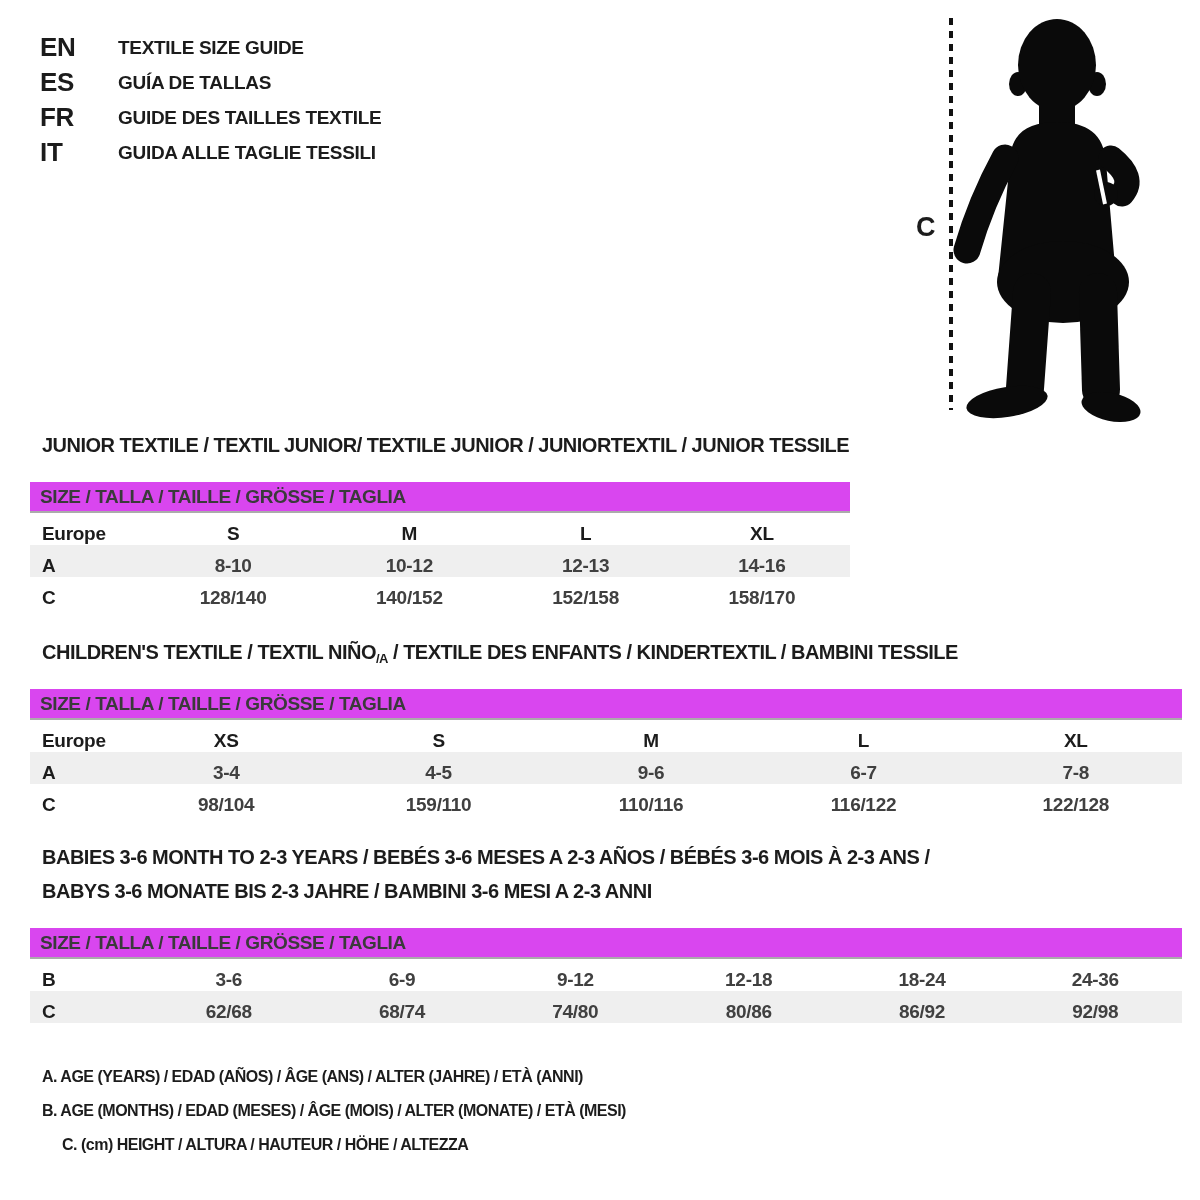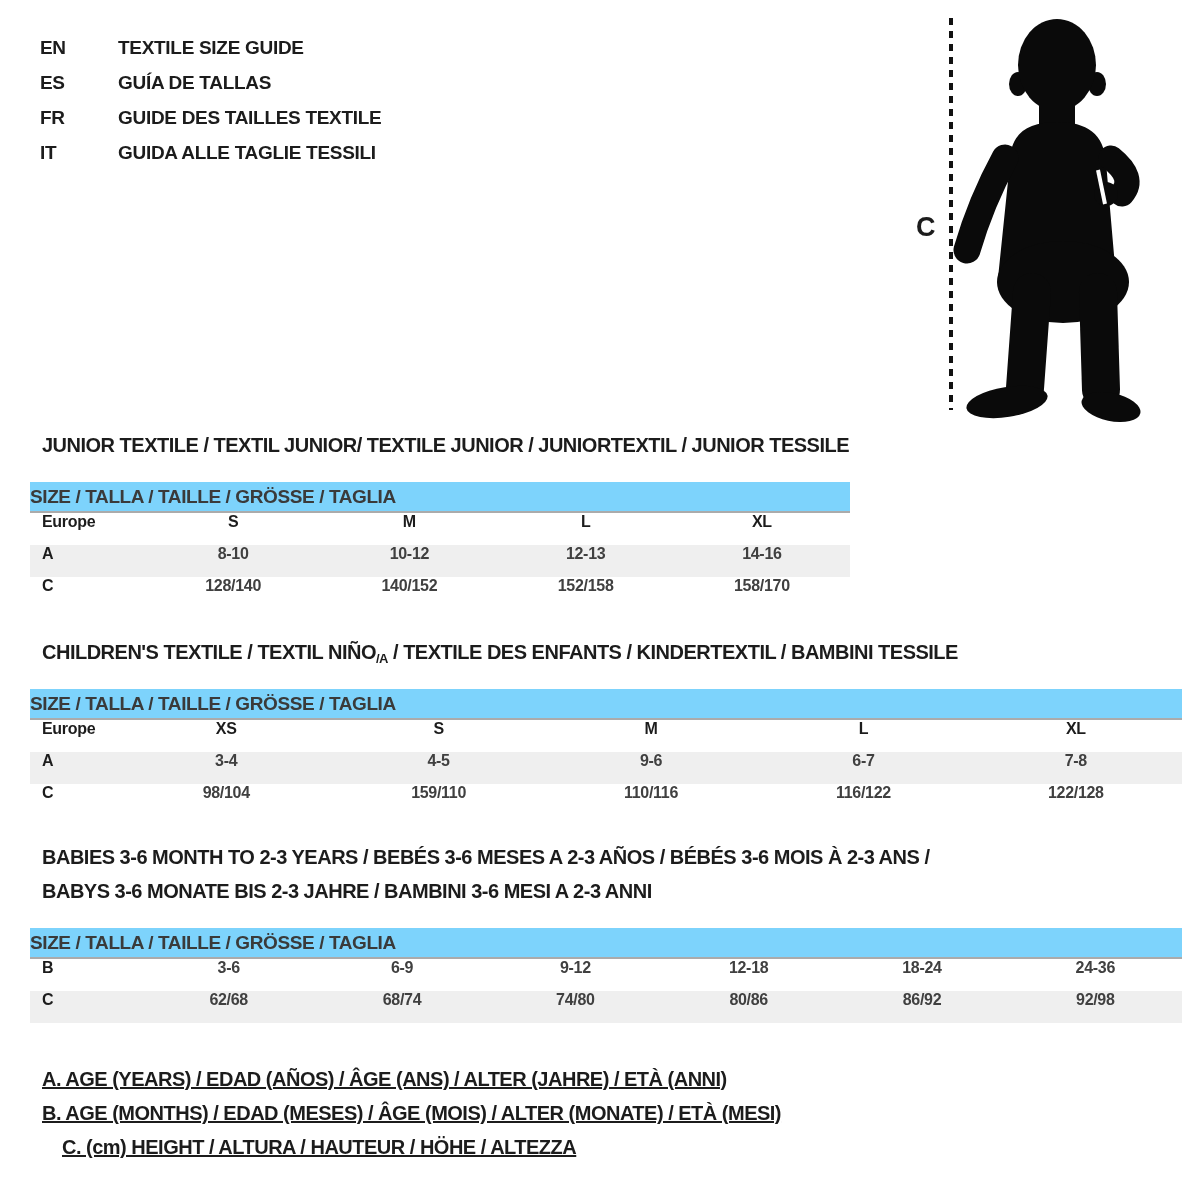--- a/index.html
+++ b/index.html
@@ -9,58 +9,58 @@
     background:#ffffff;
     font-family:"Liberation Sans", sans-serif;
     font-weight:bold;
     color:#1c1c1c;
     overflow:hidden;
   }
 
   
   .lang-block { position:absolute; left:40px; top:30px; }
   .lang-row { display:flex; height:35px; align-items:center; }
-  .lang-code { width:78px; font-size:19px; letter-spacing:-0.3px; }
+  .lang-code { width:78px; font-size:26px; letter-spacing:-0.3px; }
   .lang-name { font-size:19px; letter-spacing:-0.3px; }
 
   
   .figure-wrap { position:absolute; left:915px; top:10px; width:245px; height:415px; }
   .figure-wrap svg { display:block; width:100%; height:100%; }
   .height-label {
     position:absolute; left:916px; top:212px;
     font-size:27px; letter-spacing:-0.5px;
   }
 
   
   .section-title {
     position:absolute; left:42px;
     font-size:20px; letter-spacing:-0.5px; white-space:nowrap;
   }
   .section-title .sub { font-size:13px; vertical-align:-4px; }
 
   
   .size-table { position:absolute; left:30px; }
   .bar {
-    height:31px; background:#7dd3fc; border-bottom:2px solid #ababab;
-    display:flex; align-items:center; 
+    height:31px; background:#d946ef; border-bottom:2px solid #ababab;
+    display:flex; align-items:center; padding-left:10px;
     font-size:19px; color:#3a3a3a; letter-spacing:-0.4px;
   }
-  .trow { display:flex; height:32px; align-items:flex-start; font-size:16px; letter-spacing:-0.3px; }
+  .trow { display:flex; height:32px; align-items:flex-end; font-size:19px; letter-spacing:-0.3px; }
   .trow.shaded { background:#efefef; }
   .rlabel { padding-left:12px; color:#1c1c1c; }
   .cell { flex:1; text-align:center; color:#404040; }
   .trow.sizes .cell { color:#1c1c1c; }
   .w-junior { width:820px; }  .w-junior .rlabel { width:115px; }
   .w-child  { width:1152px; } .w-child  .rlabel { width:90px; }
   .w-baby   { width:1152px; } .w-baby   .rlabel { width:112px; }
 
   
   .legend-line {
     position:absolute; left:42px;
-    font-size:20px; letter-spacing:-0.5px; white-space:nowrap;text-decoration:underline;
+    font-size:16px; letter-spacing:-0.5px; white-space:nowrap;
   }
 </style>
 </head>
 <body>
 
 <div class="lang-block">
   <div class="lang-row">
     <span class="lang-code">EN</span>
     <span class="lang-name">TEXTILE SIZE GUIDE</span>
   </div>

